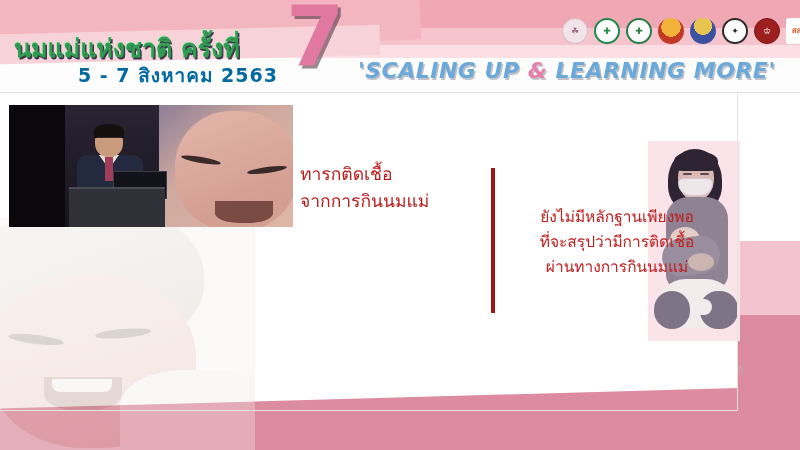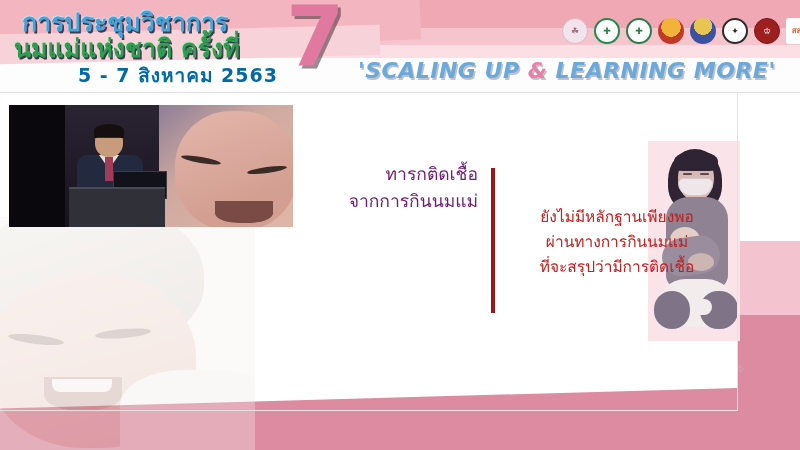--- a/index.html
+++ b/index.html
@@ -329,22 +329,22 @@
     width: 54px; height: 28px;
     background: #12131a;
     border: 1px solid #3b3c46;
   }
 
   
   #question-block {
     position: absolute;
     left: 300px; top: 68px;
     width: 178px;
-    text-align: right;
-    color: #701a75;
+    text-align: left;
+    color: #b91c1c;
     line-height: 1.52;
     font-size: 17.5px;
   }
   #question-block div { white-space: nowrap; }
   #question-block .q-covid { font-weight: bold; letter-spacing: .4px; }
 
   #divider-bar {
     position: absolute;
     left: 491px; top: 75px;
     width: 4px; height: 145px;
@@ -483,21 +483,20 @@
 <div id="stage">
 
   <div id="banner">
     <div class="band band-a"></div>
     <div class="band band-b"></div>
     <div class="band band-c"></div>
     <div class="band band-d"></div>
     <div class="band-swoop"></div>
     <div class="band-swoop2"></div>
 
-    <div id="title-thai-1">การประชุมวิชาการ</div>
     <div id="title-thai-2">นมแม่แห่งชาติ ครั้งที่</div>
     <div id="title-date">5 - 7 สิงหาคม 2563</div>
     <div id="edition-number">7</div>
 
     <div id="tagline">
       <span>'SCALING UP </span><span class="amp">&amp;</span><span> LEARNING MORE'</span>
     </div>
 
     <div id="logo-row">
       <div class="logo l1">
@@ -583,21 +582,21 @@
       <div class="ill ill-leg-r"></div>
       <div class="ill ill-foot"></div>
       <div class="ill ill-baby-blanket"></div>
       <div class="ill ill-baby"></div>
       <div class="ill ill-arm"></div>
       <div class="ill ill-hand"></div>
     </div>
 
     <div id="answer-block">
       <div>ยังไม่มีหลักฐานเพียงพอ</div>
+      <div>ที่จะสรุปว่ามีการติดเชื้อ</div>
       <div>ผ่านทางการกินนมแม่</div>
-      <div>ที่จะสรุปว่ามีการติดเชื้อ</div>
     </div>
 
     <div id="slide-number">6</div>
     <div id="slide-frame"></div>
   </div>
 
 </div>
 
 </body></html>

